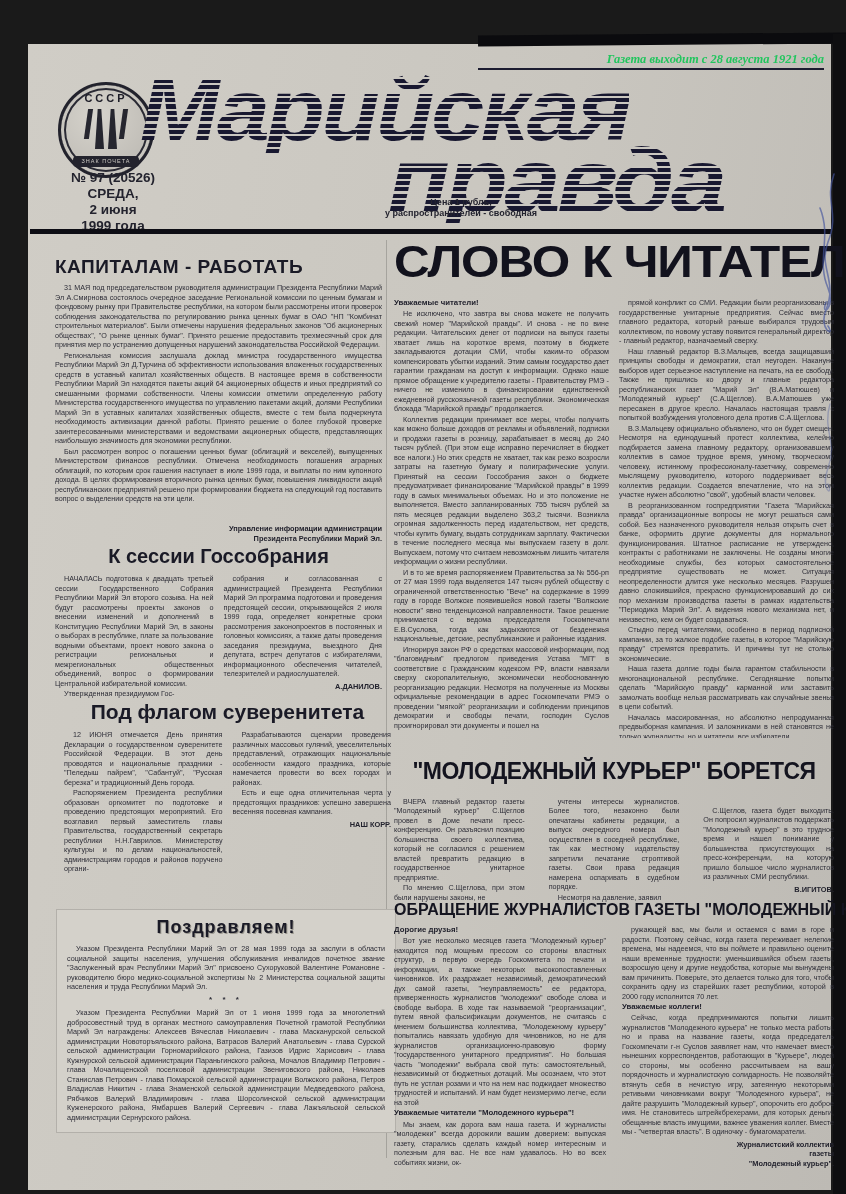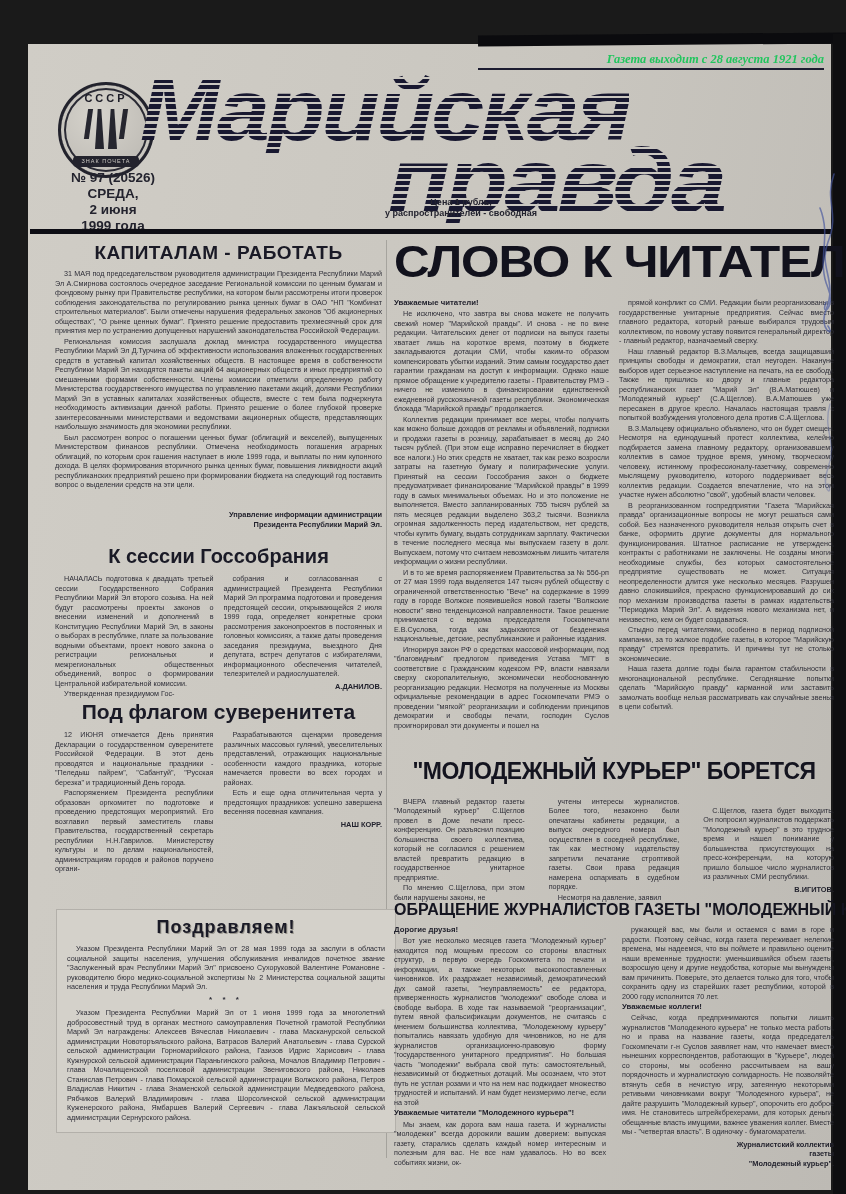--- a/index.html
+++ b/index.html
@@ -41,27 +41,27 @@
   .btxt{font-size:7.2px;line-height:1.32;color:#2d2d37;text-align:justify;}
   .btxt p{margin:0 0 1px 0;text-indent:9px;}
   .lead{font-weight:bold;font-size:7.8px;color:#23232e;margin:0 0 1px 0;}
   .sign{font-weight:bold;font-size:7.4px;color:#23232e;text-align:right;line-height:1.3;margin-top:3px;}
   .cols{display:flex;gap:10px;}
   .cols>div{flex:1;min-width:0;}
   .clip{overflow:hidden;}
 
   
   .lcol{position:absolute;left:55px;top:242px;width:327px;height:920px;}
-  .h-a1{font-size:19px;font-weight:900;text-align:center;color:#1a1a26;letter-spacing:.5px;margin:0 0 5px 0;}
+  .h-a1{font-size:19px;font-weight:900;text-align:left;color:#1a1a26;letter-spacing:.5px;margin:14px 0 5px 0;}
   .a1{position:absolute;top:0;left:0;width:100%;}
   .a1 .clip{height:238px;}
   .a2{position:absolute;top:303px;left:0;width:100%;}
   .h-a2{font-size:20px;font-weight:900;text-align:center;color:#1a1a26;margin:0 0 6px 0;}
   .a2 .clip{height:138px;}
-  .a3{position:absolute;top:458px;left:0;width:100%;}
+  .a3{position:absolute;top:458px;left:9px;width:100%;}
   .h-a3{font-size:21px;font-weight:900;text-align:center;color:#1a1a26;margin:0 0 6px 0;}
   .a3 .clip{height:185px;justify-content:space-between;}
   .a4{position:absolute;top:668px;left:2px;width:318px;background:#d4d1ca;
       box-shadow:0 0 0 1px #b3b0aa;padding:7px 10px 9px 10px;}
   .h-a4{font-size:18px;font-weight:900;text-align:center;color:#1a1a26;letter-spacing:1px;
         text-shadow:1px 1px 0 #9a978f;margin:0 0 6px 0;}
   .stars{text-align:center;font-weight:bold;font-size:8px;letter-spacing:4px;margin:3px 0;}
 
   
   .vdiv{position:absolute;left:386px;top:240px;width:1px;height:918px;background:rgba(0,0,0,.18);}
@@ -183,20 +183,21 @@
       <p>И в то же время распоряжением Правительства за № 556-рп от 27 мая 1999 года выделяется 147 тысяч рублей обществу с ограниченной ответственностью "Вече" на содержание в 1999 году в городе Волжске появившейся новой газеты "Волжские новости" явно тенденциозной направленности. Такое решение принимается с ведома председателя Госкомпечати Е.В.Суслова, тогда как задыхаются от безденежья национальные, детские, республиканские и районные издания.</p>
       <p>Игнорируя закон РФ о средствах массовой информации, под "благовидным" предлогом приведения Устава "МП" в соответствие с Гражданским кодексом РФ, власти навязали сверху скоропалительную, экономически необоснованную реорганизацию редакции. Несмотря на полученные из Москвы официальные рекомендации в адрес Госкомпечати РМЭ о проведении "мягкой" реорганизации и соблюдении принципов демократии и свободы печати, господин Суслов проигнорировал эти документы и пошел на</p>
     </div>
     <div class="btxt">
       <p>прямой конфликт со СМИ. Редакции были реорганизованы в государственные унитарные предприятия. Сейчас вместо главного редактора, который раньше выбирался трудовым коллективом, по новому уставу появится генеральный директор - главный редактор, назначаемый сверху.</p>
       <p>Наш главный редактор В.З.Мальцев, всегда защищавший принципы свободы и демократии, стал неугоден. Накануне выборов идет серьезное наступление на печать, на ее свободу. Также не пришлись ко двору и главные редактора республиканских газет "Марий Эл" (В.А.Матюшев) и "Молодежный курьер" (С.А.Щеглов). В.А.Матюшев уже пересажен в другое кресло. Началась настоящая травля с попыткой возбуждения уголовного дела против С.А.Щеглова.</p>
       <p>В.З.Мальцеву официально объявлено, что он будет смещен. Несмотря на единодушный протест коллектива, келейно подбирается замена главному редактору, организовавшему коллектив в самое трудное время, умному, творческому человеку, истинному профессионалу-газетчику, современно мыслящему руководителю, которого поддерживает весь коллектив редакции. Создается впечатление, что на этом участке нужен абсолютно "свой", удобный власти человек.</p>
       <p>В реорганизованном госпредприятии "Газета "Марийская правда" организационные вопросы не могут решаться сами собой. Без назначенного руководителя нельзя открыть счет в банке, оформить другие документы для нормального функционирования. Штатное расписание не утверждено, контракты с работниками не заключены. Не созданы многие необходимые службы, без которых самостоятельное предприятие существовать не может. Ситуация неопределенности длится уже несколько месяцев. Разрушен давно сложившийся, прекрасно функционировавший до сих пор механизм производства газеты в рамках издательства "Периодика Марий Эл". А видения нового механизма нет, и неизвестно, кем он будет создаваться.</p>
       <p>Стыдно перед читателями, особенно в период подписной кампании, за то жалкое подобие газеты, в которое "Марийскую правду" стремятся превратить. И причины тут не столько экономические.</p>
       <p>Наша газета долгие годы была гарантом стабильности в многонациональной республике. Сегодняшние попытки сделать "Марийскую правду" карманной или заставить замолчать вообще нельзя рассматривать как случайные звенья в цепи событий.</p>
+      <p>Началась массированная, но абсолютно непродуманная предвыборная кампания. И заложниками в ней становятся не только журналисты, но и читатели, все избиратели.</p>
 
     </div>
   </div>
 
   <h2 class="h-mk">"МОЛОДЕЖНЫЙ КУРЬЕР" БОРЕТСЯ</h2>
 
   <div class="mk-cols cols clip" style="gap:24px;align-items:center;">
     <div class="btxt">
       <p>ВЧЕРА главный редактор газеты "Молодежный курьер" С.Щеглов провел в Доме печати пресс-конференцию. Он разъяснил позицию большинства своего коллектива, который не согласился с решением властей превратить редакцию в государственное унитарное предприятие.</p>
       <p>По мнению С.Щеглова, при этом были нарушены законы, не</p>

